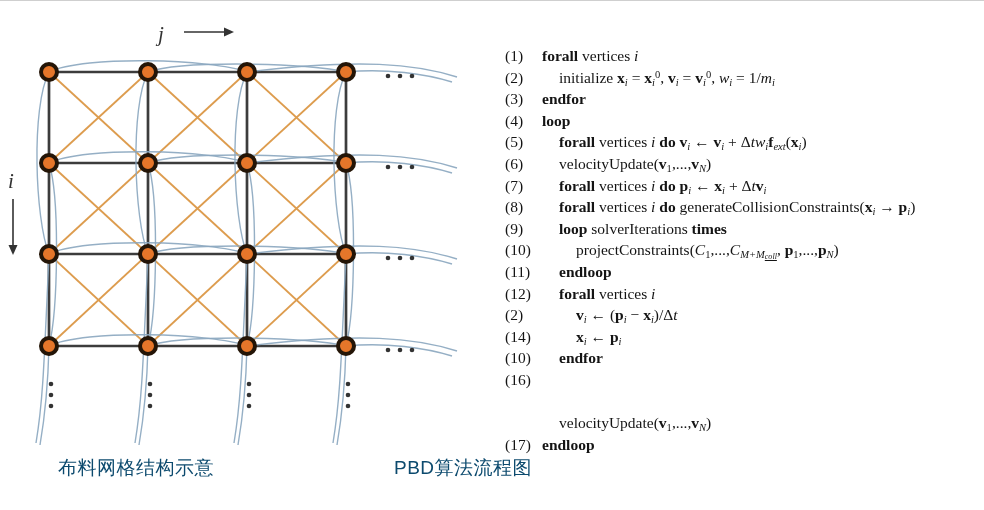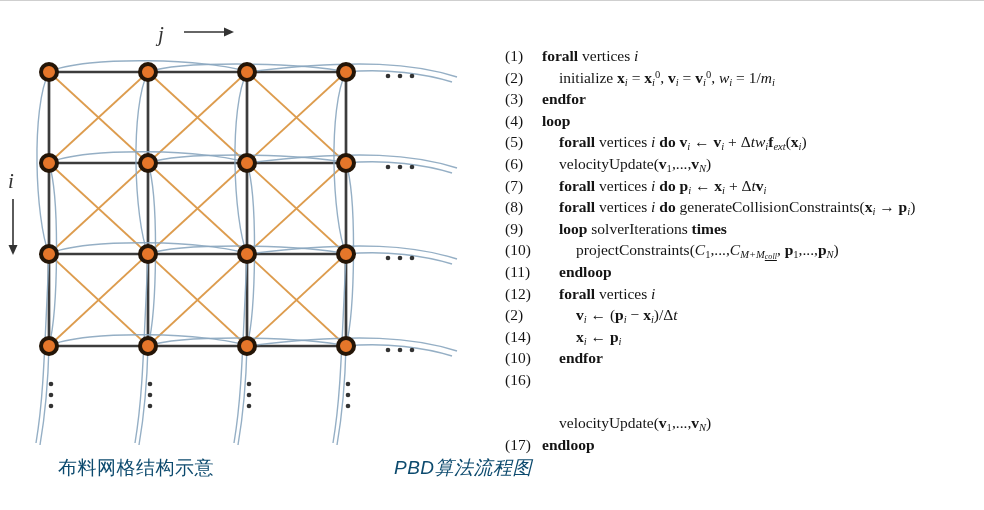--- a/index.html
+++ b/index.html
@@ -11,21 +11,21 @@
   .algo-line{display:flex;}
   .algo-num{width:37px;flex:0 0 37px;}
   .s-b{font-weight:700;}
   .s-i{font-style:italic;}
   .s-sub{font-size:68%;vertical-align:-0.32em;line-height:0;}
   .s-sup{font-size:68%;vertical-align:0.5em;line-height:0;}
   .s-ss{font-size:52%;vertical-align:-0.5em;line-height:0;text-decoration:underline;}
   .caption{position:absolute;top:454px;font-size:19px;color:#0c4a6e;letter-spacing:0.5px;
            font-family:"Liberation Sans",sans-serif;}
   .cap-left{left:58px;}
-  .cap-right{left:394px;font-style:italic;}
+  .cap-right{left:394px;}
 </style>
 </head>
 <body>
 
 <div class="page">
 
   <div class="mesh-wrap">
     <svg width="470" height="450" viewBox="0 0 470 450">
         <g>
           <line x1="49" y1="71" x2="148" y2="162" stroke="#dd9c4e" stroke-width="1.8"></line>

